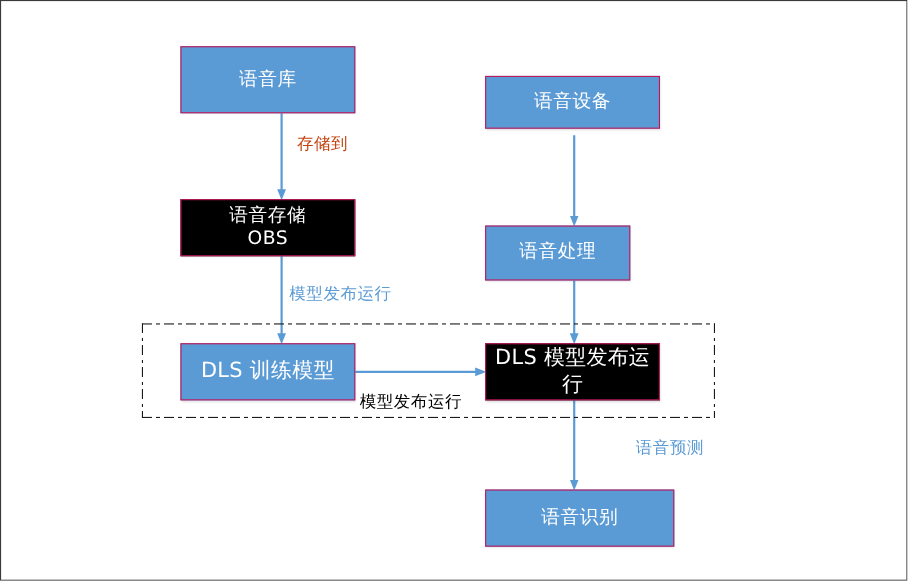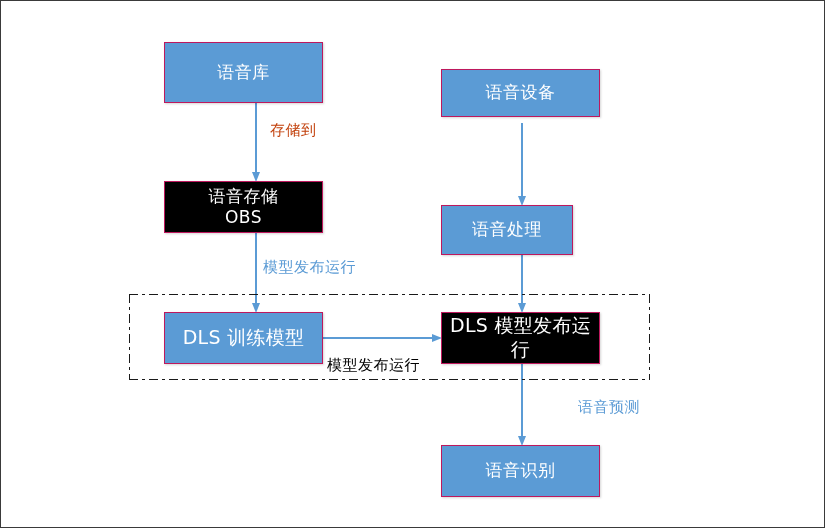--- a/index.html
+++ b/index.html
@@ -122,21 +122,21 @@
   </div>
 
   <div class="node" id="node-voice-process" style="left: 440px; top: 204px; width: 132px; height: 50px; background: rgb(91, 155, 213); color: rgb(255, 255, 255);">
     <span class="ln">语音处理</span>
   </div>
 
   <div class="node small" id="node-dls-deploy-run" style="left: 440px; top: 311px; width: 159px; height: 52px; background: #000000; color: rgb(255, 255, 255);">
     <span class="ln">DLS 模型发布运行</span>
   </div>
 
-  <div class="node" id="node-voice-recognize" style="left: 440px; top: 444px; width: 159px; height: 52px; background: rgb(91, 155, 213); color: rgb(255, 255, 255);">
+  <div class="node" id="node-voice-recognize" style="left: 440px; top: 444px; width: 172px; height: 52px; background: rgb(91, 155, 213); color: rgb(255, 255, 255);">
     <span class="ln">语音识别</span>
   </div>
 
   <div class="edge-label" id="label-store-to" style="left: 257px; top: 120px; color: #c2410c; margin-left: 12px;">存储到</div>
   <div class="edge-label" id="label-voice-model-train" style="left: 262px; top: 257px; color: rgb(91, 155, 213);">模型发布运行</div>
   <div class="edge-label" id="label-model-deploy-run" style="left: 326px; top: 355px; color: #000000;">模型发布运行</div>
   <div class="edge-label" id="label-voice-predict" style="left: 537px; top: 397px; color: rgb(91, 155, 213); margin-left: 40px;">语音预测</div>
 
 </div>
 

